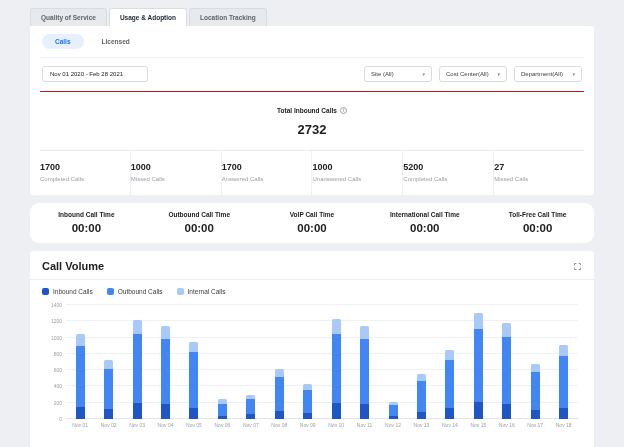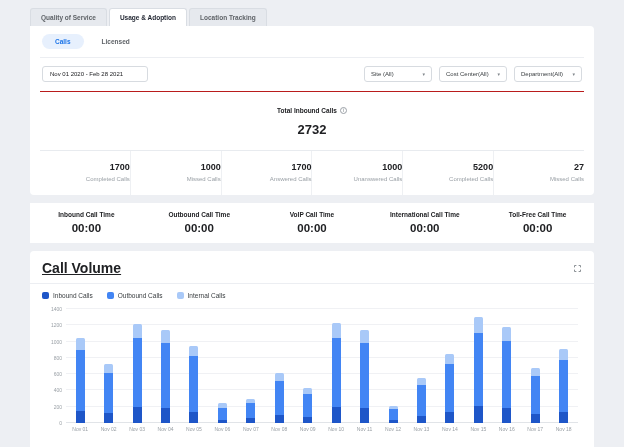--- a/index.html
+++ b/index.html
@@ -45,38 +45,38 @@
   .total-card:last-child { border-right: none; }
   .total-label { font-size: 6.5px; font-weight: bold; color: #202124; }
   .info-icon {
     display: inline-block; width: 7px; height: 7px; line-height: 6px;
     border: 1px solid #9aa0a6; border-radius: 50%; color: #9aa0a6;
     font-size: 4.5px; text-align: center; margin-left: 3px; vertical-align: 1px;
   }
   .total-value { font-size: 13px; font-weight: bold; margin-top: 8px; }
 
   .substats-row { display: flex; border-top: 1px solid #e8ebef; }
-  .substat { flex: 1; text-align: right; padding: 11px 0 13px; border-right: 1px solid #eef0f3; }
+  .substat { flex: 1; text-align: left; padding: 11px 0 13px; border-right: 1px solid #eef0f3; }
   .substat:last-child { border-right: none; }
   .substat-value { font-size: 9px; font-weight: bold; color: #202124; }
   .substat-label { font-size: 6px; color: #9aa0a6; margin-top: 4px; }
 
   
-  .calltime-card { margin-top: 8px; background: #fff; border-radius: 0; display: flex; padding: 8px 0 9px; }
+  .calltime-card { margin-top: 8px; background: #fff; border-radius: 9px; display: flex; padding: 8px 0 9px; }
   .ct { flex: 1; text-align: center; }
   .ct-label { font-size: 6.5px; font-weight: bold; color: #202124; }
   .ct-value { font-size: 11.5px; font-weight: bold; margin-top: 4px; }
 
   
   .chart-card { margin-top: 8px; background: #fff; border-radius: 4px 4px 0 0; padding: 9px 12px 4px; height: 196px; }
   .chart-header {
     display: flex; justify-content: space-between; align-items: center;
     margin: 0 -12px; padding: 0 12px 7px; border-bottom: 1px solid #eceef2;
   }
-  .chart-title { font-size: 14px; font-weight: bold; text-decoration: underline; }
+  .chart-title { font-size: 11px; font-weight: bold; }
   .expand { cursor: pointer; }
   .legend { display: flex; gap: 14px; margin-top: 8px; }
   .legend-item { display: flex; align-items: center; gap: 4px; font-size: 6.5px; color: #3c4043; cursor: pointer; }
   .legend-swatch { width: 7px; height: 7px; border-radius: 2px; display: inline-block; }
 
   .chart-body { position: relative; height: 114px; margin: 10px 4px 0 24px; }
   .gridline { position: absolute; left: 0; right: 0; height: 0; border-top: 1px solid #f0f1f4; }
   .gridline.baseline { border-top: 1px solid #e1e4e8; }
   .ytick {
     position: absolute; left: -23px; width: 19px; text-align: right;

